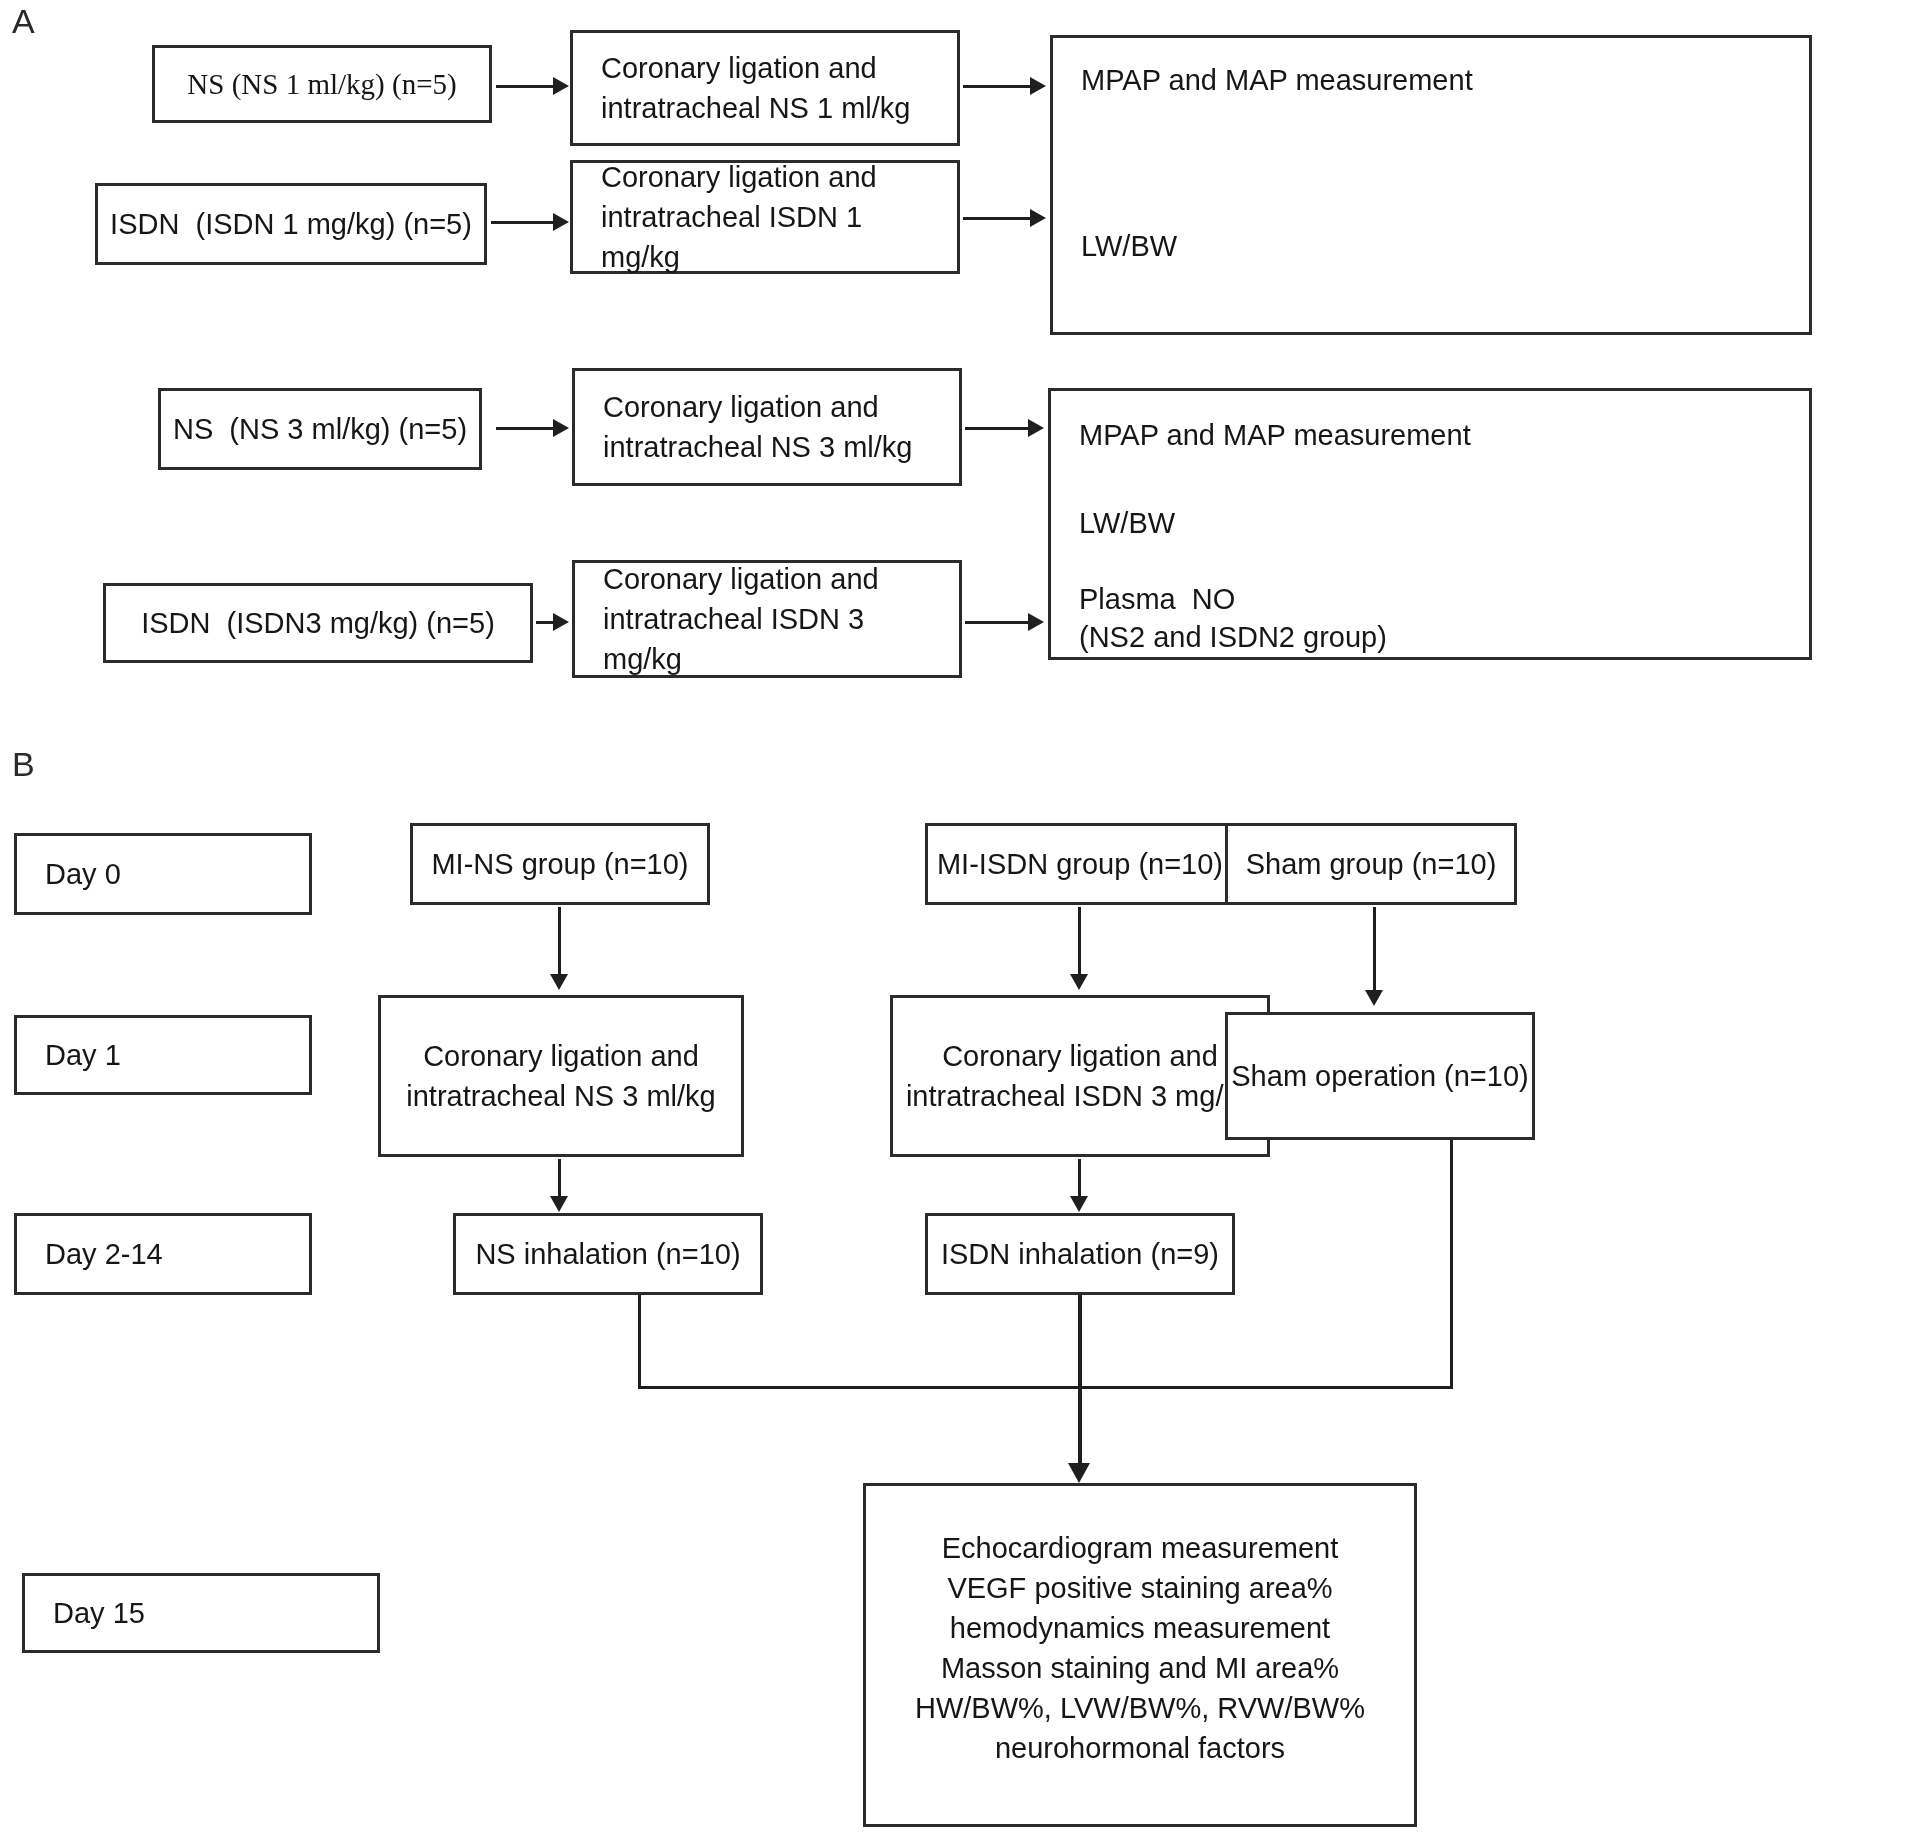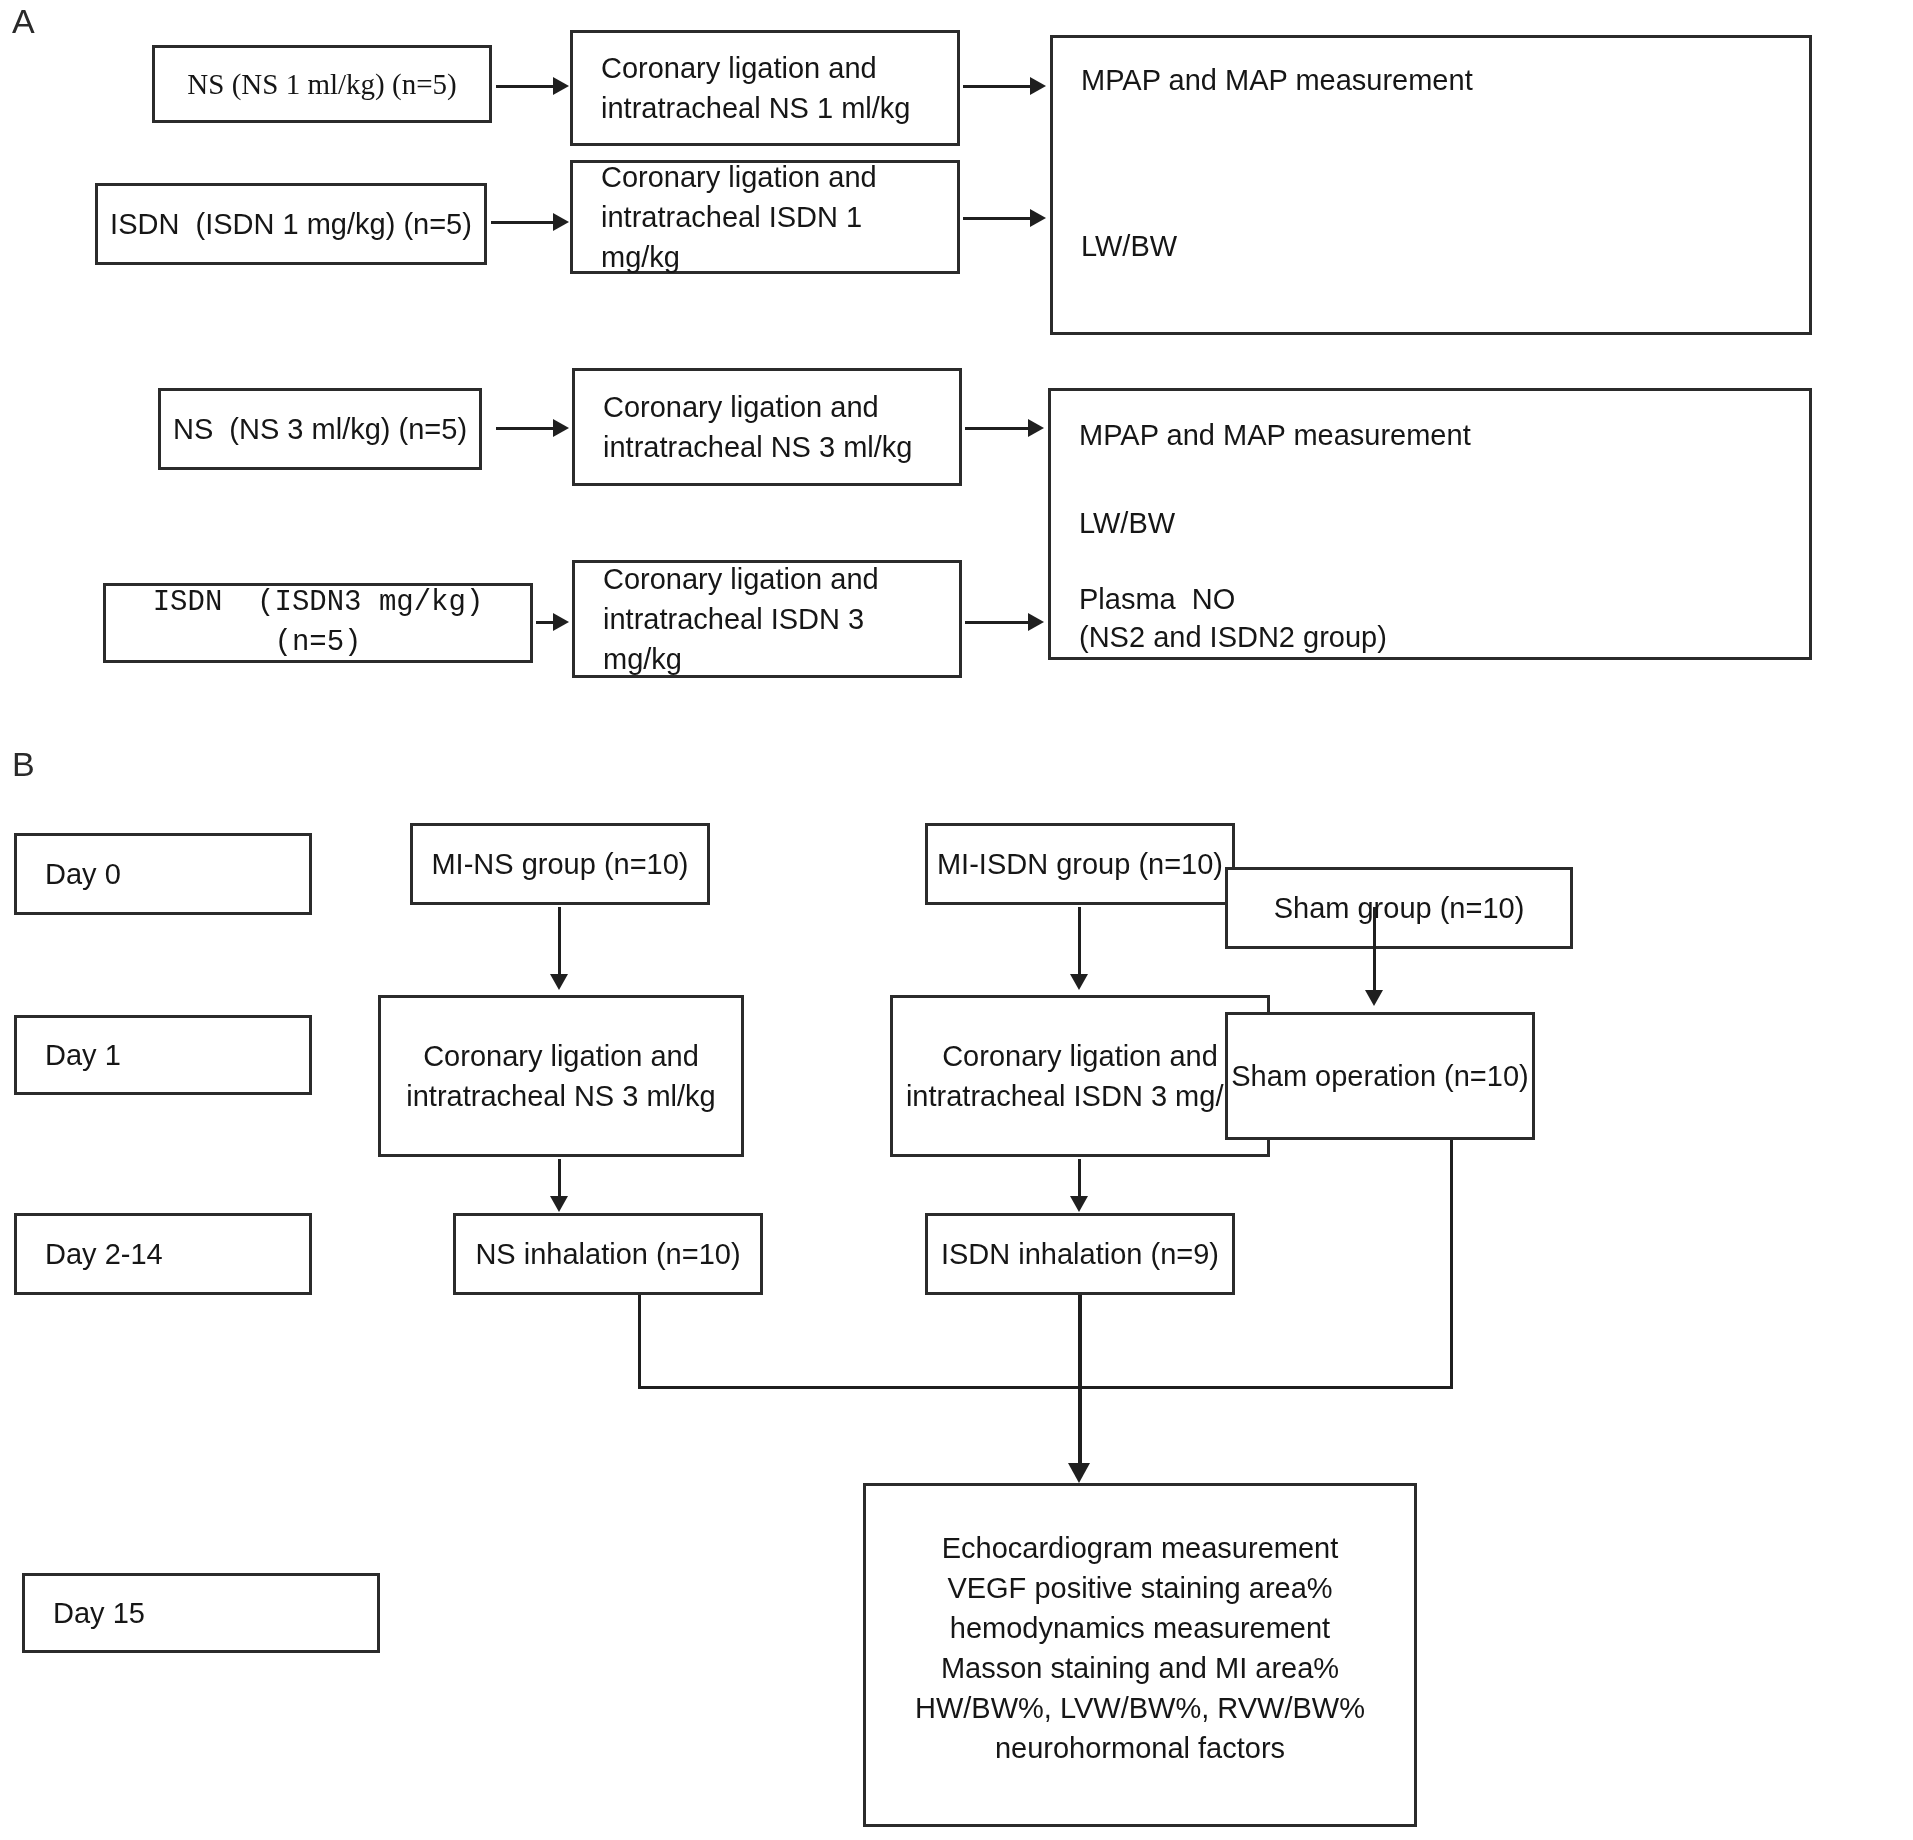--- a/index.html
+++ b/index.html
@@ -94,21 +94,21 @@
   <div class="box center" style="left:158px;top:388px;width:324px;height:82px;">
     <span class="bt">NS  (NS 3 ml/kg) (n=5)</span>
   </div>
   <div class="harrow" style="left:496px;top:427px;width:58px;"></div>
   <div class="box left" style="left:572px;top:368px;width:390px;height:118px;">
     <span class="bt">Coronary ligation and</span>
     <span class="bt">intratracheal NS 3 ml/kg</span>
   </div>
   <div class="harrow" style="left:965px;top:427px;width:64px;"></div>
 
-  <div class="box center" style="left:103px;top:583px;width:430px;height:80px;font-family:Liberation Mono, monospace;">
+  <div class="box center" style="left:103px;top:583px;width:430px;height:80px;">
     <span class="bt">ISDN  (ISDN3 mg/kg) (n=5)</span>
   </div>
   <div class="harrow" style="left:536px;top:621px;width:18px;"></div>
   <div class="box left" style="left:572px;top:560px;width:390px;height:118px;">
     <span class="bt">Coronary ligation and</span>
     <span class="bt">intratracheal ISDN 3 mg/kg</span>
   </div>
   <div class="harrow" style="left:965px;top:621px;width:64px;"></div>
 
   <div class="box left toplines" style="left:1048px;top:388px;width:764px;height:272px;">
@@ -132,21 +132,21 @@
   <div class="box left" style="left:22px;top:1573px;width:358px;height:80px;">
     <span class="bt">Day 15</span>
   </div>
 
   <div class="box center" style="left:410px;top:823px;width:300px;height:82px;">
     <span class="bt">MI-NS group (n=10)</span>
   </div>
   <div class="box center" style="left:925px;top:823px;width:310px;height:82px;">
     <span class="bt">MI-ISDN group (n=10)</span>
   </div>
-  <div class="box center" style="left:1225px;top:823px;width:348px;height:82px;margin-top:44px;">
+  <div class="box center" style="left:1225px;top:823px;width:292px;height:82px;">
     <span class="bt">Sham group (n=10)</span>
   </div>
 
   <div class="varrow" style="left:558px;top:907px;width:3px;height:68px;"></div>
   <div class="varrow" style="left:1078px;top:907px;width:3px;height:68px;"></div>
   <div class="varrow" style="left:1373px;top:907px;width:3px;height:84px;"></div>
 
   <div class="box center" style="left:378px;top:995px;width:366px;height:162px;">
     <span class="bt">Coronary ligation and</span>
     <span class="bt">intratracheal NS 3 ml/kg</span>

